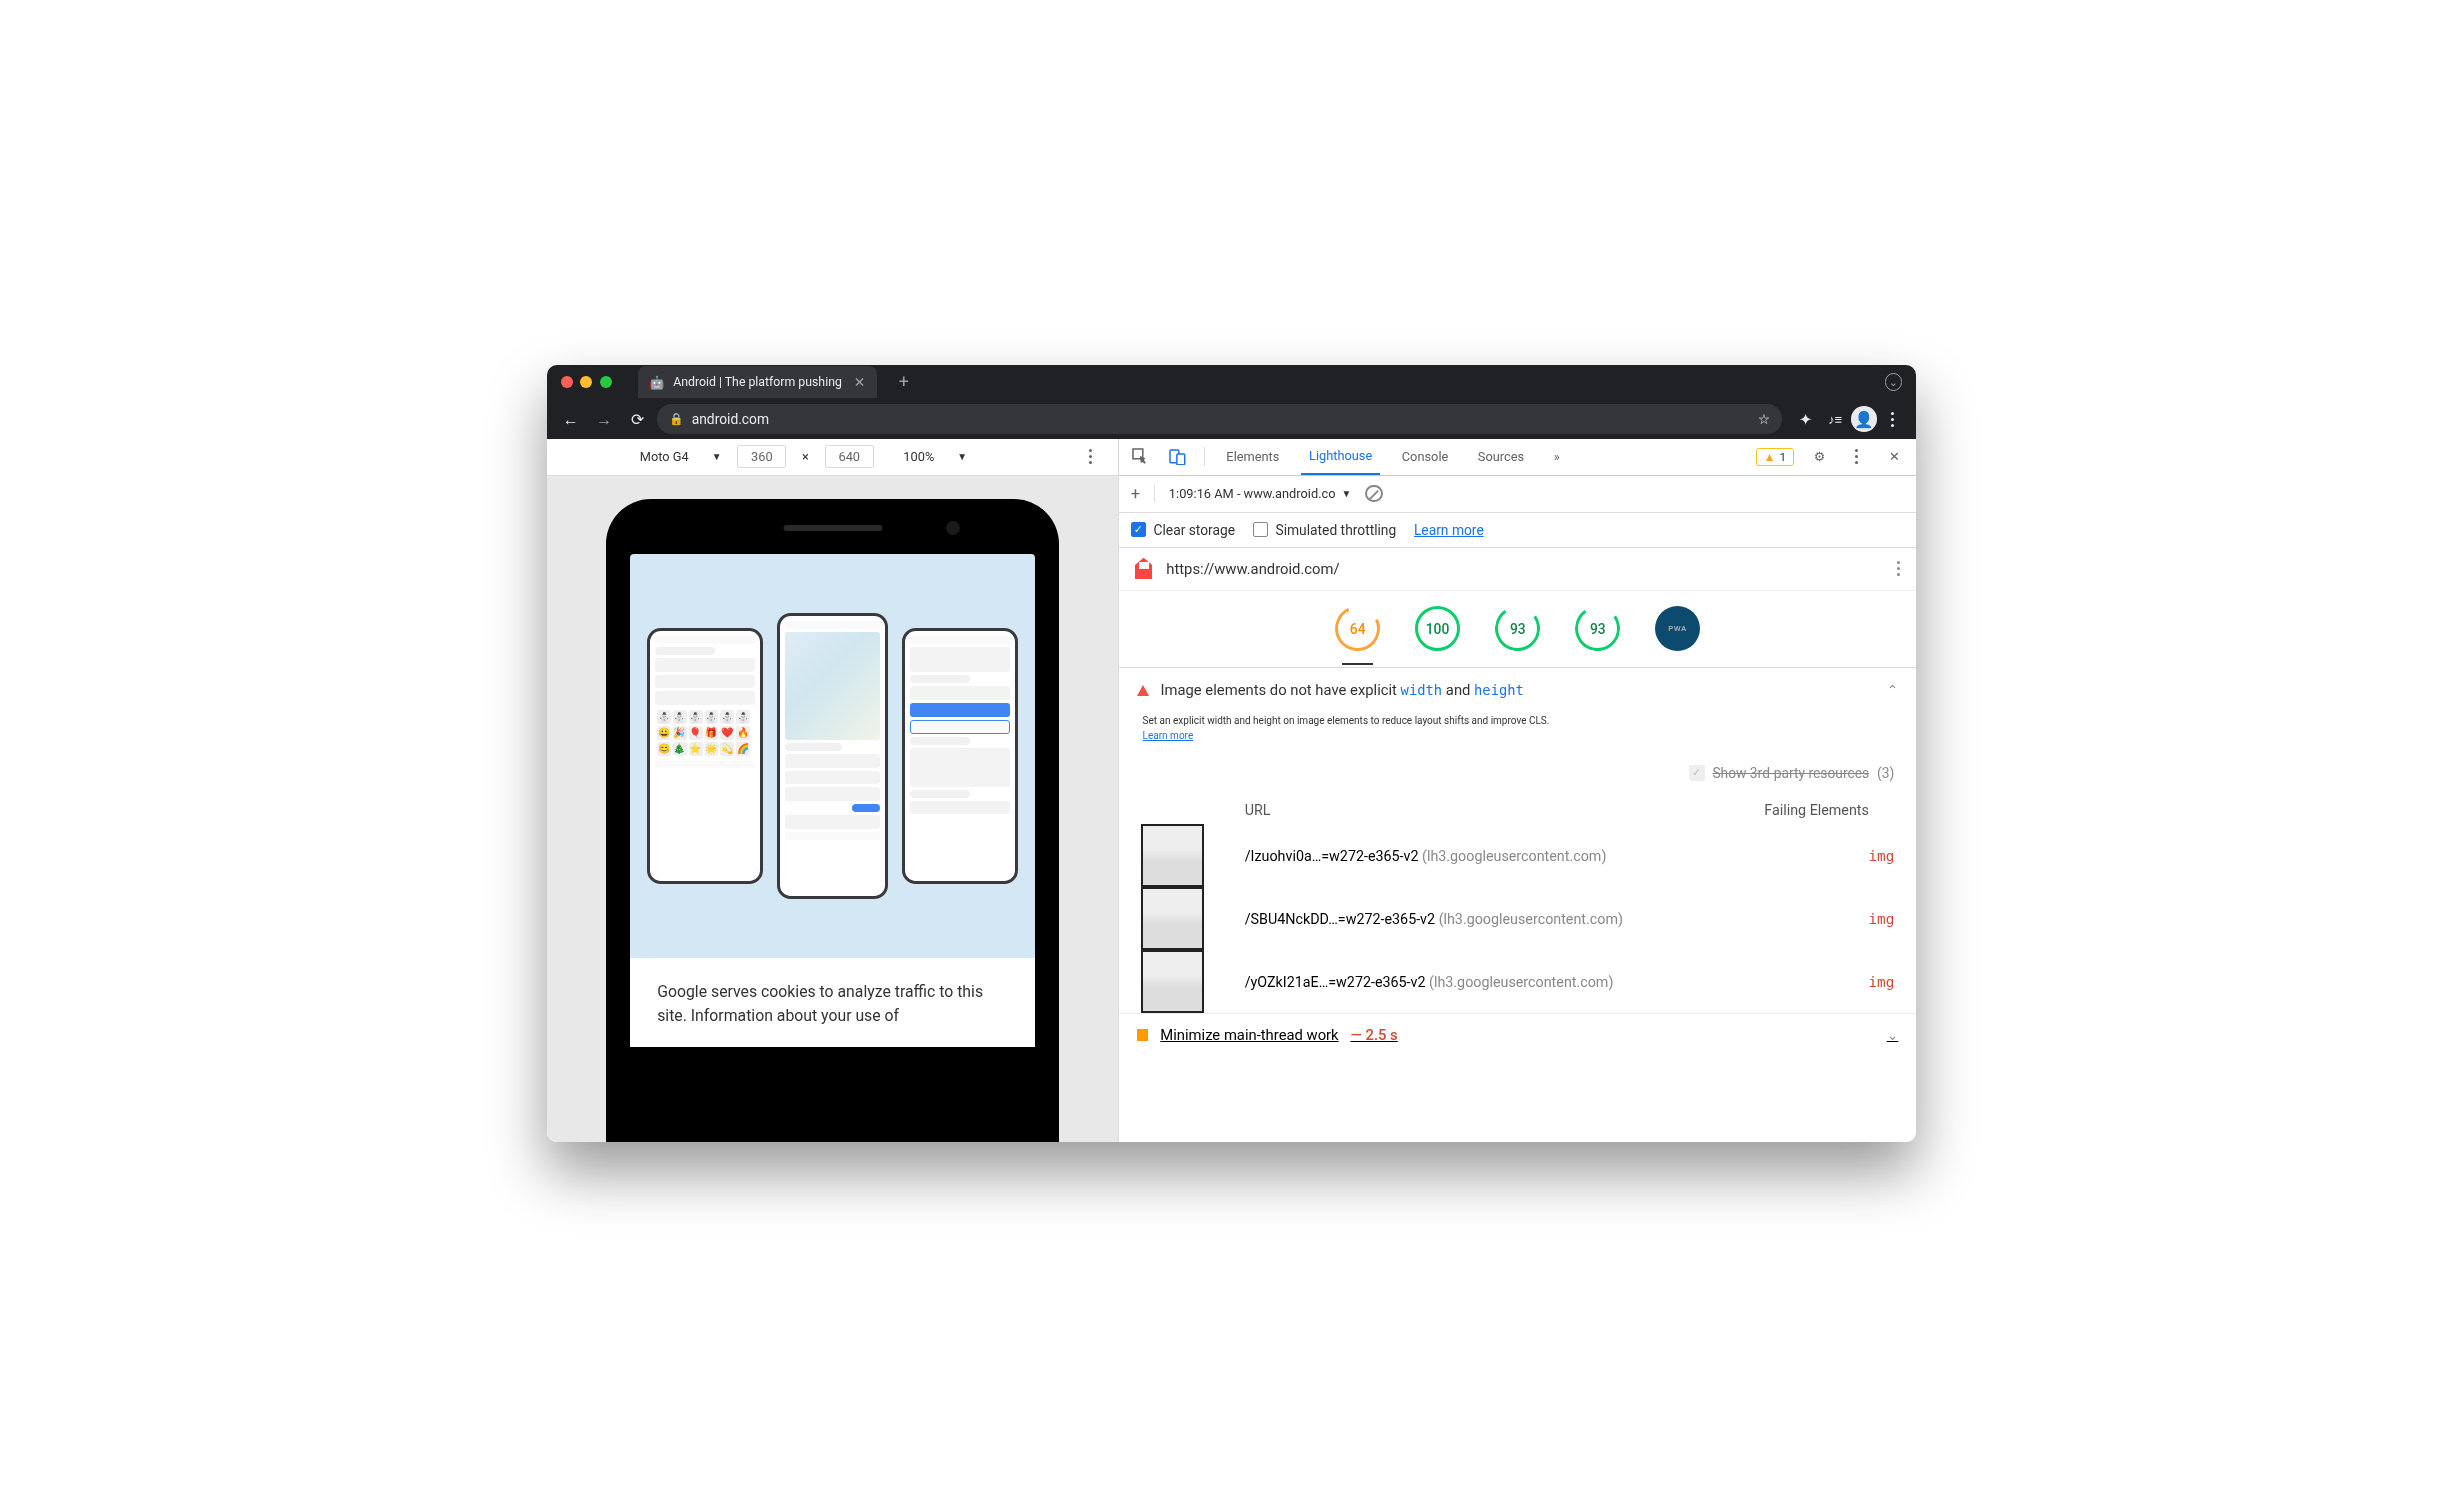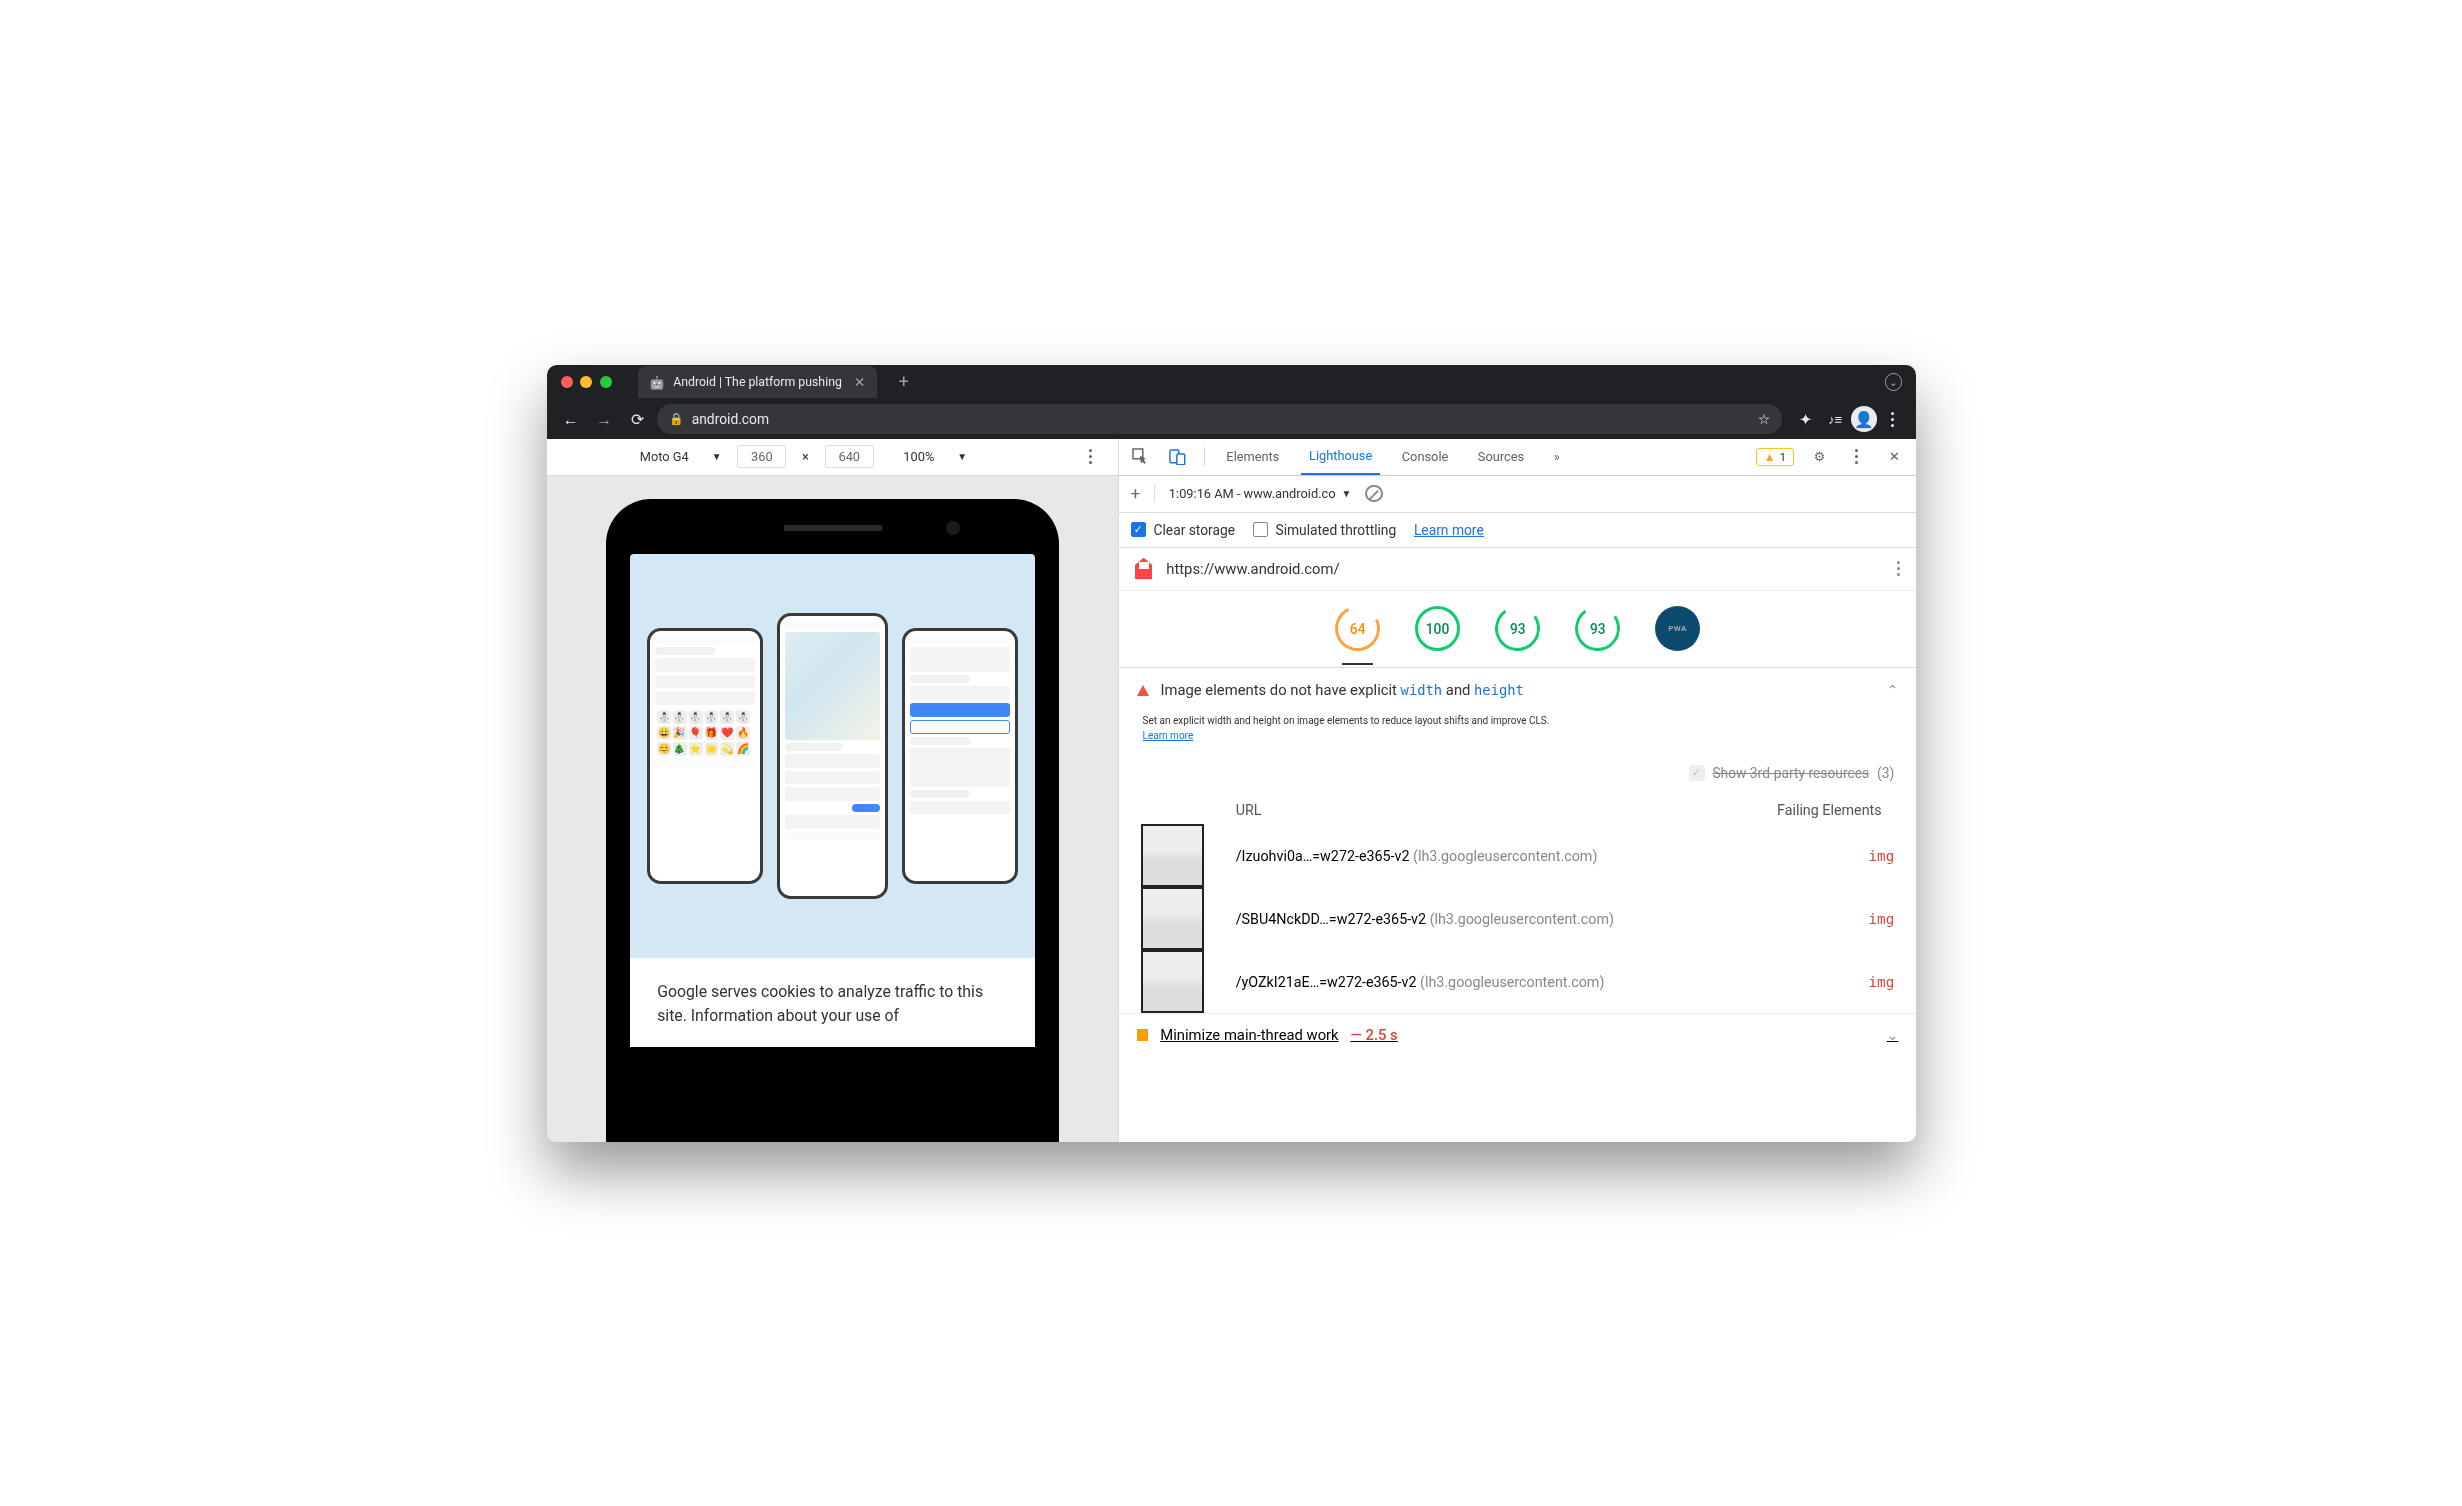--- a/index.html
+++ b/index.html
@@ -80,21 +80,21 @@
 .chev{margin-left:auto;color:#888;font-size:13.8px;}
 .auditdesc{padding:0 23.6px 15.8px;font-size:10px;color:#333;line-height:1.5;}
 .link{color:#1a73e8;text-decoration:underline;}
 .thirdparty{padding:5.9px 21.7px 15.8px;display:flex;justify-content:flex-end;align-items:center;gap:7.9px;font-size:13.8px;color:#888;}
 .tpcb{width:15.8px;height:15.8px;background:#eee;border-radius:2px;display:flex;align-items:center;justify-content:center;color:#bbb;font-size:10.8px;}
 .thumb{width:63px;height:63px;border:2px solid #222;background:#f7f7f7;background-image:linear-gradient(#eee 40%,#ddd 60%);}
 .host{color:#888;}
 .nextaudit{padding:11.8px 17.7px;display:flex;align-items:center;gap:11.8px;font-size:14.8px;border-top:1px solid #eee;text-decoration:underline;}
 .sq{width:11.8px;height:11.8px;background:#ff9a00;}
 .timing{color:#d34836;font-weight:500;}
-.fgrid{display:grid;grid-template-columns:81px 1fr 130px;gap:0 14px;align-items:center;padding:0 21.7px;}
+.fgrid{display:grid;grid-template-columns:81px 1fr 130px;gap:0 23px;align-items:center;padding:0 21.7px;}
 .fgrid .fhdr{font-size:14.3px;color:#555;padding:5.9px 0;}
 .fgrid .r-url{font-size:14.3px;padding:19.7px 0;}
 .fgrid .r-img{font-family:ui-monospace,monospace;color:#d34836;text-align:right;font-size:14.3px;}
 </style>
 </head>
 <body>
 
 <div class="window">
   <div class="topchrome">
     <div class="titlebar">
@@ -312,21 +312,21 @@
       </div>
       <div class="thirdparty">
         <span class="tpcb">✓</span>
         <span style="text-decoration:line-through;">Show 3rd-party resources</span>
         <span>(3)</span>
       </div>
 
       <div class="fgrid">
         <div></div>
         <div class="fhdr">URL</div>
-        <div class="fhdr" style="text-align:center;">Failing Elements</div>
+        <div class="fhdr" style="text-align:left;">Failing Elements</div>
 
         <div style="grid-row:span 3;">
           <div class="thumb"></div>
           <div class="thumb"></div>
           <div class="thumb"></div>
         </div>
         <div class="r-url"><span>/Izuohvi0a…=w272-e365-v2</span> <span class="host">(lh3.googleusercontent.com)</span></div>
         <div class="r-img">img</div>
         <div class="r-url"><span>/SBU4NckDD…=w272-e365-v2</span> <span class="host">(lh3.googleusercontent.com)</span></div>
         <div class="r-img">img</div>

